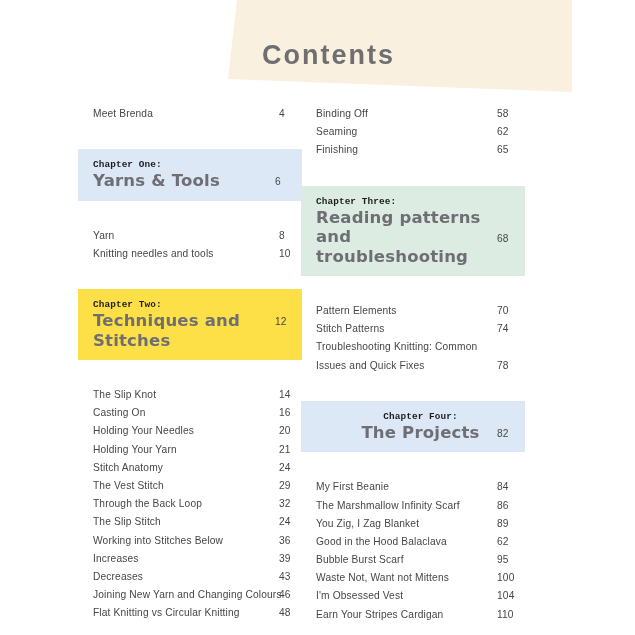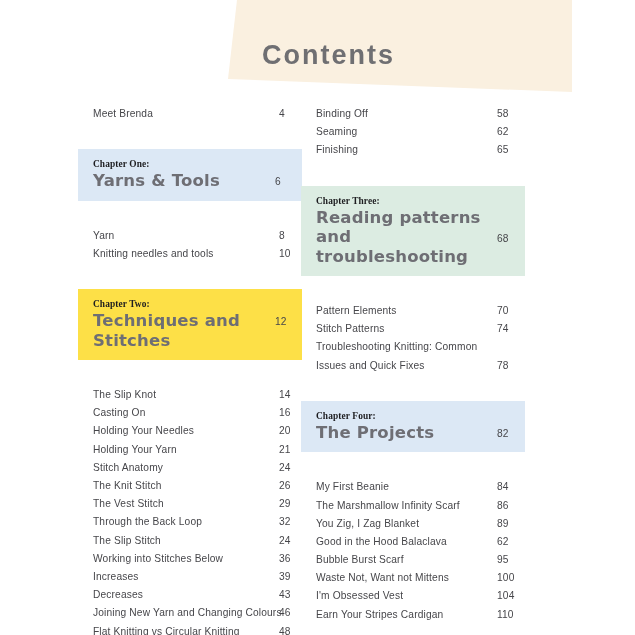--- a/index.html
+++ b/index.html
@@ -87,21 +87,21 @@
     width: 224px;
     box-sizing: border-box;
     padding: 9px 0 10px 15px;
   }
   .chapter .chapter-kicker {
     font-size: 9.4px;
     font-weight: bold;
     letter-spacing: 0.1px;
     color: #1d1d20;
     line-height: 13px;
-    font-family: Liberation Serif, serif;
+    font-family: Liberation Mono, monospace;
   }
   .chapter .chapter-title {
     font-size: 16.5px;
     font-weight: bold;
     letter-spacing: 0.2px;
     color: #6e6e74;
     line-height: 19.5px;
     font-family: "DejaVu Sans", sans-serif;
   }
   .chapter .chapter-page {
@@ -166,24 +166,20 @@
     </div>
     <div class="toc-row">
       <span class="toc-label">Holding Your Yarn</span>
       <span class="toc-page">21</span>
     </div>
     <div class="toc-row">
       <span class="toc-label">Stitch Anatomy</span>
       <span class="toc-page">24</span>
     </div>
     <div class="toc-row">
-      <span class="toc-label">The Knit Stitch</span>
-      <span class="toc-page">26</span>
-    </div>
-    <div class="toc-row">
       <span class="toc-label">The Vest Stitch</span>
       <span class="toc-page">29</span>
     </div>
     <div class="toc-row">
       <span class="toc-label">Through the Back Loop</span>
       <span class="toc-page">32</span>
     </div>
     <div class="toc-row">
       <span class="toc-label">The Slip Stitch</span>
       <span class="toc-page">24</span>
@@ -236,21 +232,21 @@
     </div>
     <div class="toc-row">
       <span class="toc-label">Stitch Patterns</span>
       <span class="toc-page">74</span>
     </div>
     <div class="toc-row two-line">
       <span class="toc-label">Troubleshooting Knitting: Common Issues and Quick Fixes</span>
       <span class="toc-page">78</span>
     </div>
     <div class="spacer-lg"></div>
-    <div class="chapter h1" style="background: rgb(220, 232, 245);">
+    <div class="chapter h1" style="background: rgb(220, 232, 245); text-align: center;">
       <div class="chapter-kicker">Chapter Four:</div>
       <div class="chapter-title">The Projects</div>
       <div class="chapter-page">82</div>
     </div>
     <div class="spacer-lg"></div>
     <div class="toc-row">
       <span class="toc-label">My First Beanie</span>
       <span class="toc-page">84</span>
     </div>
     <div class="toc-row">

